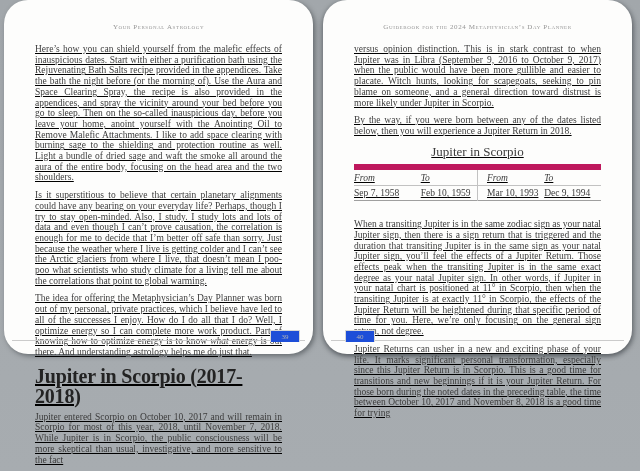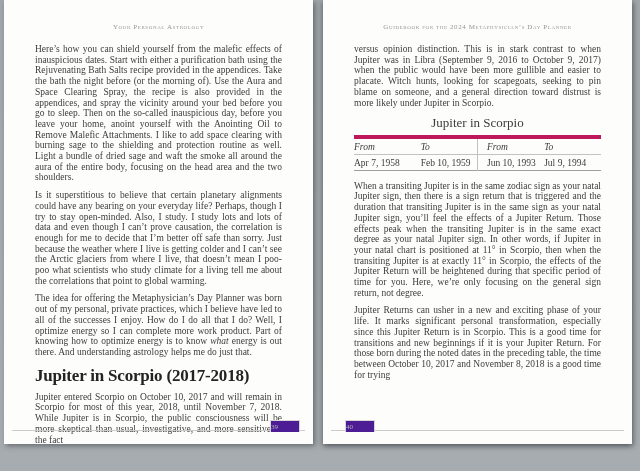--- a/index.html
+++ b/index.html
@@ -13,72 +13,74 @@
     display: flex;
     width: 640px;
     height: 471px;
     padding: 0 8px 9px 4px;
     gap: 10px;
     background: linear-gradient(180deg, #a2a7ab 0%, #a7acb0 100%);
   }
   .page {
     position: relative;
     width: 309px;
-    height: 444px;
+    height: 354px;
     background: #fdfdfc;
     box-shadow: 0 2px 5px rgba(40,45,50,0.45);
     flex: 0 0 auto;
+    border-radius: 24px;
   }
   .page-left  { box-shadow: 2px 2px 5px rgba(40,45,50,0.5); }
   .page-right { box-shadow: -1px 2px 5px rgba(40,45,50,0.4), 2px 2px 5px rgba(40,45,50,0.4); }
 
   .running-header {
     padding-top: 23px;
     text-align: center;
     font-variant: small-caps;
     letter-spacing: 0.6px;
     font-size: 7px;
     color: #969696;
   }
   .content {
     padding: 13px 31px 0 31px;
+    text-decoration: underline;
   }
   .content p {
     font-size: 9.5px;
     line-height: 10.7px;
     text-align: justify;
     color: #3c3c3c;
     margin-bottom: 7px;
   }
   .content p:last-child { margin-bottom: 0; }
   h1.section-heading {
-    font-size: 17px;
+    font-size: 20px;
     line-height: 20px;
     font-weight: bold;
     letter-spacing: -0.2px;
     color: #232323;
     margin: 8px 0 6px 0;
   }
   .italic { font-style: italic; margin-top: 31px; }
 
   
   .table-title {
     text-align: center;
     font-size: 13px;
     color: #3c3c3c;
     margin: 3px 0 4px 0;
   }
   table.dates {
     width: 100%;
     border-collapse: collapse;
     font-size: 9.5px;
     color: #3c3c3c;
-    border-top: 4px solid #be185d;
+    border-top: 6px solid #be185d;
     border-bottom: 1px solid #9f9f9f;
-    margin-bottom: 10px;
+    margin-bottom: 18px;
   }
   table.dates th {
     font-style: italic;
     font-weight: normal;
     text-align: left;
     padding: 3px 0 2px 0;
     border-bottom: 1px solid #c2c2c2;
   }
   table.dates td { padding: 2.5px 0 2px 0; }
   table.dates .col-from1 { width: 27%; }
@@ -92,25 +94,26 @@
     left: 8px;
     right: 8px;
     bottom: 13px;
     border-top: 1px solid #cbcbcb;
   }
   .page-tab {
     position: absolute;
     bottom: 12px;
     width: 30px;
     height: 12px;
-    background: #4c1d95;
+    background: #1d4ed8;
     border: 1px solid #d6d6d6;
     border-bottom: none;
     font-size: 7px;
     line-height: 12px;
+    text-align: center;
     color: #b3b3b3;
     z-index: 2;
   }
   .tab-left  { right: 13px; }
   .tab-right { left: 22px; margin-top: 48px; }
 </style>
 </head>
 <body>
 
 <div class="spread">
@@ -125,37 +128,38 @@
       <p>Jupiter entered Scorpio on October 10, 2017 and will remain in Scorpio for most of this year, 2018, until November 7, 2018. While Jupiter is in Scorpio, the public consciousness will be more skeptical than usual, investigative, and more sensitive to the fact</p>
     </div>
     <div class="footer-line"></div>
     <div class="page-tab tab-left">39</div>
   </div>
 
   <div class="page page-right">
     <div class="running-header">Guidebook for the 2024 Metaphysician’s Day Planner</div>
     <div class="content">
       <p>versus opinion distinction. This is in stark contrast to when Jupiter was in Libra (September 9, 2016 to October 9, 2017) when the public would have been more gullible and easier to placate. Witch hunts, looking for scapegoats, seeking to pin blame on someone, and a general direction toward distrust is more likely under Jupiter in Scorpio.</p>
+      <p>By the way, if you were born between any of the dates listed below, then you will experience a Jupiter Return in 2018.</p>
 
       <div class="table-title">Jupiter in Scorpio</div>
       <table class="dates">
         <thead>
           <tr>
             <th class="col-from1">From</th>
             <th class="col-to1">To</th>
             <th class="col-from2">From</th>
             <th class="col-to2">To</th>
           </tr>
         </thead>
         <tbody>
           <tr>
-            <td class="col-from1">Apr 7, 1958</td>
+            <td class="col-from1">Sep 7, 1958</td>
             <td class="col-to1">Feb 10, 1959</td>
-            <td class="col-from2">Jun 10, 1993</td>
-            <td class="col-to2">Jul 9, 1994</td>
+            <td class="col-from2">Mar 10, 1993</td>
+            <td class="col-to2">Dec 9, 1994</td>
           </tr>
         </tbody>
       </table>
 
       <p>When a transiting Jupiter is in the same zodiac sign as your natal Jupiter sign, then there is a sign return that is triggered and the duration that transiting Jupiter is in the same sign as your natal Jupiter sign, you’ll feel the effects of a Jupiter Return. Those effects peak when the transiting Jupiter is in the same exact degree as your natal Jupiter sign. In other words, if Jupiter in your natal chart is positioned at 11° in Scorpio, then when the transiting Jupiter is at exactly 11° in Scorpio, the effects of the Jupiter Return will be heightened during that specific period of time for you. Here, we’re only focusing on the general sign return, not degree.</p>
       <p>Jupiter Returns can usher in a new and exciting phase of your life. It marks significant personal transformation, especially since this Jupiter Return is in Scorpio. This is a good time for transitions and new beginnings if it is your Jupiter Return. For those born during the noted dates in the preceding table, the time between October 10, 2017 and November 8, 2018 is a good time for trying</p>
     </div>
     <div class="footer-line"></div>
     <div class="page-tab tab-right">40</div>
   </div>

